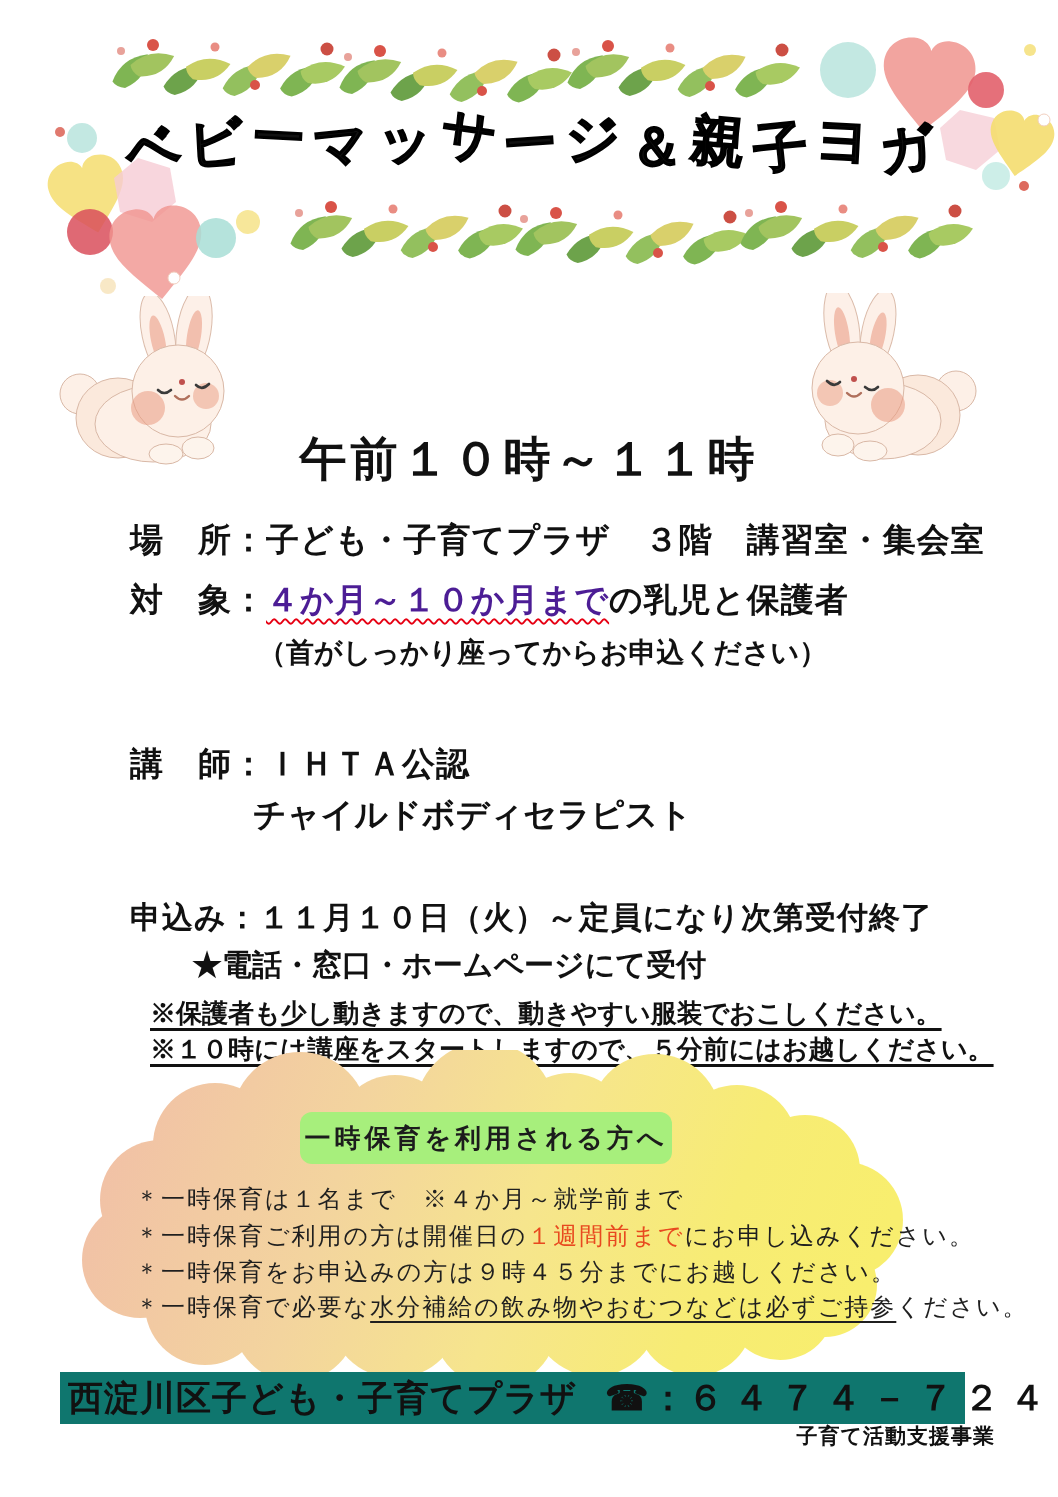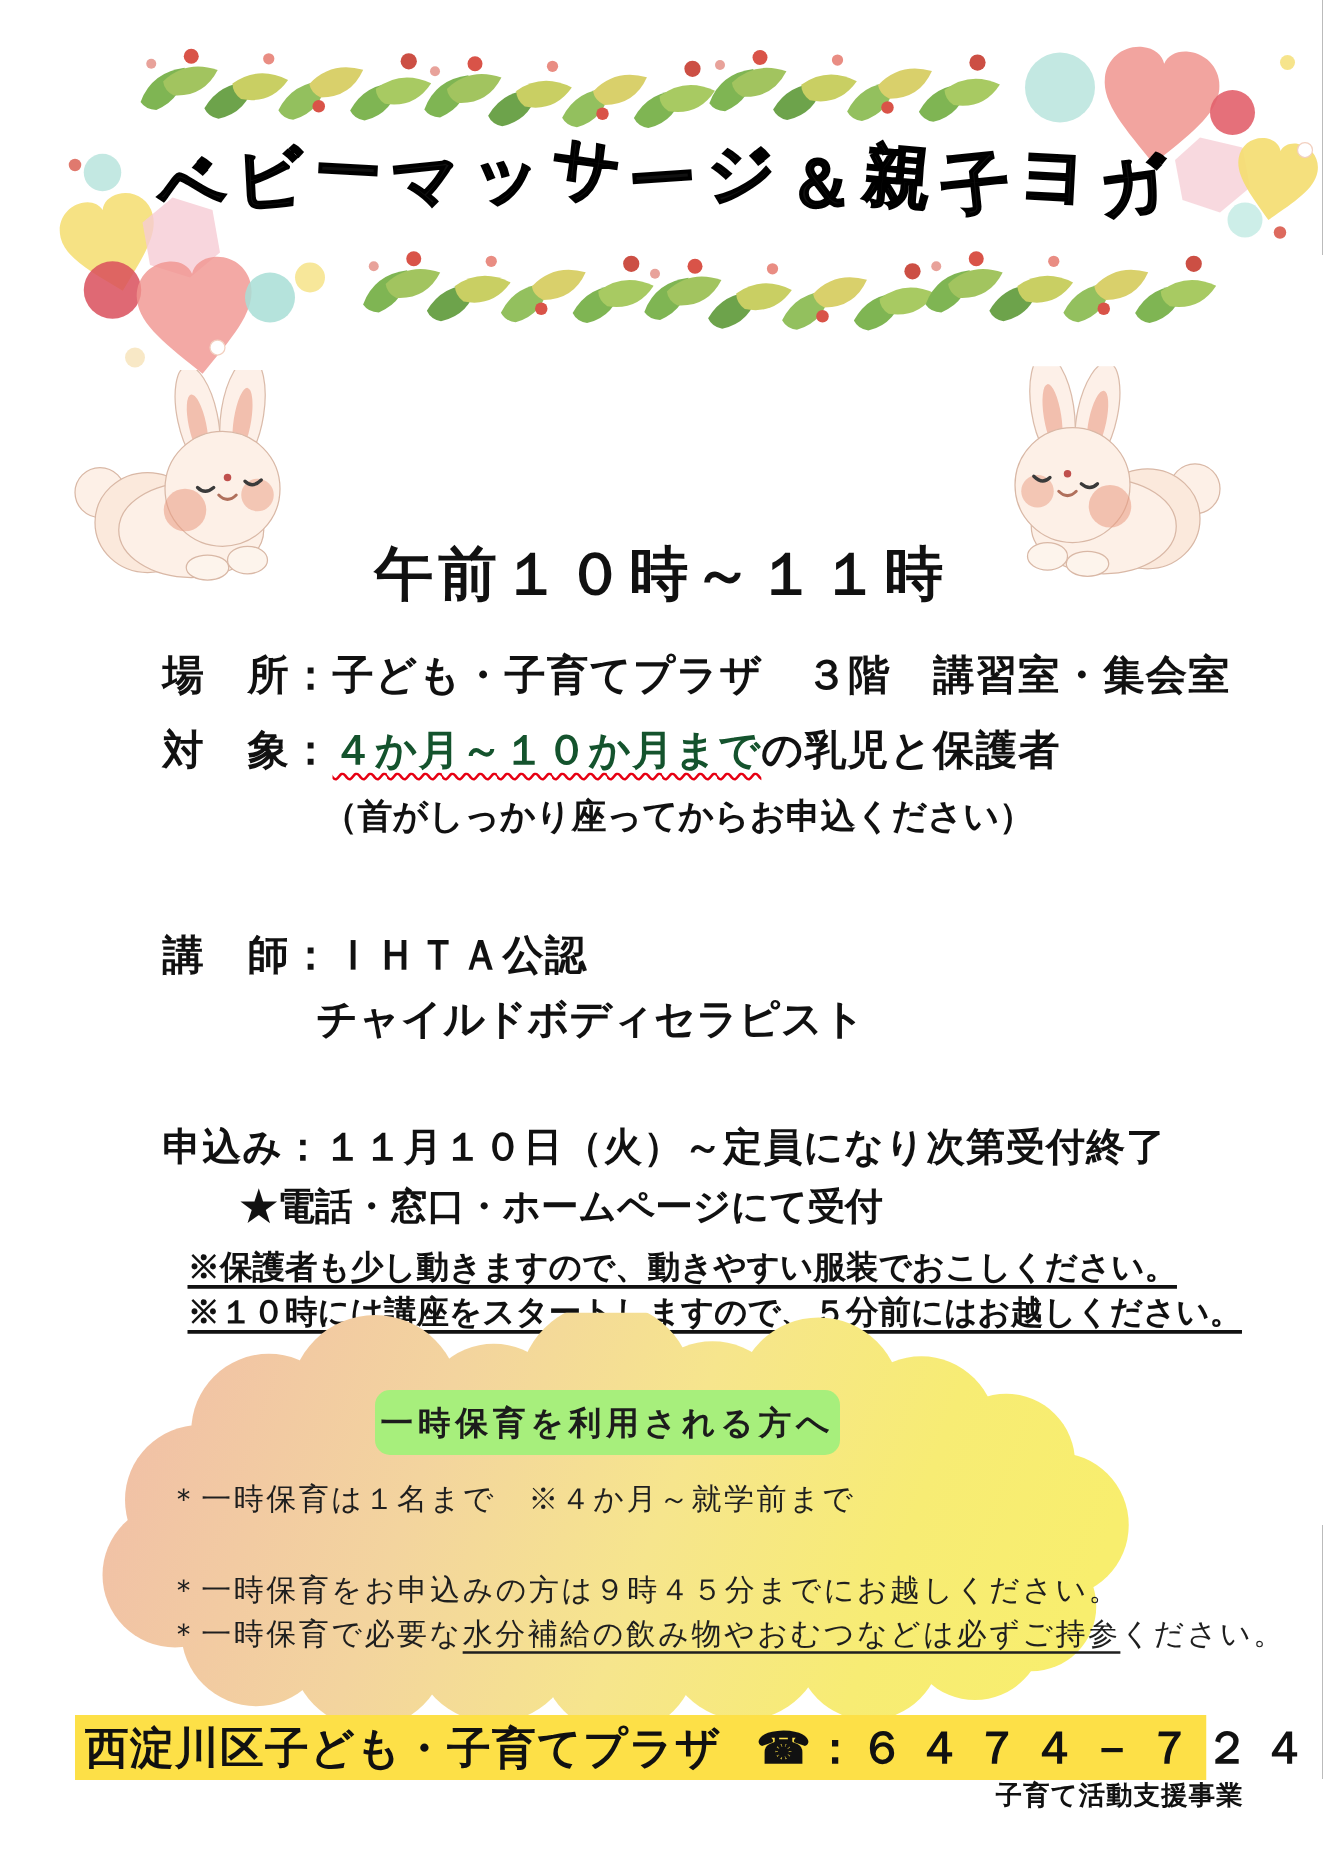--- a/index.html
+++ b/index.html
@@ -25,21 +25,21 @@
   .date{
     position:absolute;left:0;top:318px;width:100%;text-align:center;
     font-size:62px;font-weight:900;letter-spacing:6px;
   }
   .time{
     position:absolute;left:0;top:428px;width:100%;text-align:center;
     font-size:47px;font-weight:900;letter-spacing:4px;
   }
   
   .row{position:absolute;left:112px;font-size:33px;font-weight:800;letter-spacing:1px;white-space:nowrap;margin-left:18px;}
-  .row .red{color:#14532d;text-decoration:underline wavy #e60012 2px;text-underline-offset:7px;}
+  .row .red{color:#4c1d95;text-decoration:underline wavy #e60012 2px;text-underline-offset:7px;}
   .sub{position:absolute;font-weight:800;white-space:nowrap;}
   .note{
     position:absolute;left:150px;font-size:26px;font-weight:800;white-space:nowrap;
     text-decoration:underline;text-underline-offset:6px;text-decoration-thickness:2.5px;
   }
   
   .green-box{
     position:absolute;left:300px;top:1112px;width:372px;height:52px;
     background:#a7ef7c;border-radius:12px;
     display:flex;align-items:center;justify-content:center;
@@ -47,21 +47,21 @@
   }
   .cloud-line{
     position:absolute;left:135px;font-size:24px;font-weight:500;
     letter-spacing:2px;color:#1f1f1f;white-space:nowrap;
   }
   .cloud-line .cred{color:#e8491f;}
   .cloud-line .uline{text-decoration:underline;text-underline-offset:6px;text-decoration-thickness:2px;}
   
   .footer-bar{
     position:absolute;left:60px;top:1372px;width:905px;height:52px;
-    background:#fde047;display:flex;align-items:center;
+    background:#0f766e;display:flex;align-items:center;
     font-weight:900;white-space:nowrap;
   }
   .footer-bar .org{font-size:35px;margin-left:8px;letter-spacing:1px;}
   .footer-bar .tel{font-size:35px;margin-left:28px;letter-spacing:2px;}
   .footer-bar .telnum{font-size:36px;letter-spacing:10px;}
   .program{
     position:absolute;right:63px;top:1422px;
     font-size:21px;font-weight:900;letter-spacing:1px;text-align:center;
   }
 </style>
@@ -231,20 +231,23 @@
         </g>
       </mask>
     </defs>
     <rect x="0" y="0" width="850" height="335" fill="url(#cloudgrad)" mask="url(#cloudmask)"></rect>
   </svg>
 
   <div class="green-box">一時保育を利用される方へ</div>
 
   <div class="cloud-line" style="top:1183px">＊一時保育は１名まで　※４か月～就学前まで</div>
 
+  <div class="cloud-line" style="top:1220px">
+    <span>＊一時保育ご利用の方は開催日の</span><span class="cred">１週間前まで</span><span>にお申し込みください。</span>
+  </div>
 
   <div class="cloud-line" style="top:1256px">＊一時保育をお申込みの方は９時４５分までにお越しください。</div>
 
   <div class="cloud-line" style="top:1291px">
     <span>＊一時保育で必要な</span><span class="uline">水分補給の飲み物やおむつなどは必ずご持参</span><span>ください。</span>
   </div>
 
   <div class="footer-bar">
     <span class="org">西淀川区子ども・子育てプラザ</span>
     <span class="tel">☎：</span>

